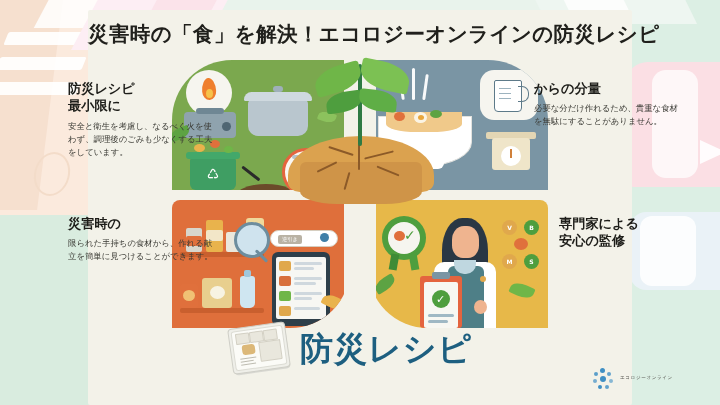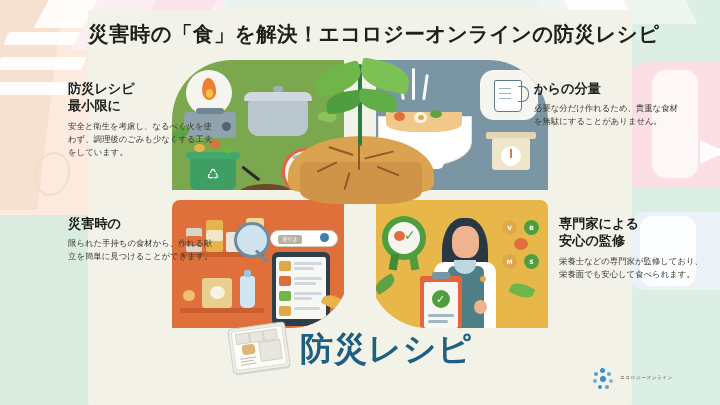--- a/index.html
+++ b/index.html
@@ -367,21 +367,20 @@
       <div>災害時の</div>
     </div>
     <p class="tb-p">限られた手持ちの食材から、作れる献立を簡単に見つけることができます。</p>
   </div>
 
   <div class="tb tb-br">
     <div class="tb-h">
       <div>専門家による</div>
       <div>安心の監修</div>
     </div>
-    <p class="tb-p">栄養士などの専門家が監修しており、栄養面でも安心して食べられます。</p>
   </div>
 
   <div class="brandwrap">
     <div class="book">
       <div class="book-b"></div>
       <div class="book-m"></div>
       <div class="book-pg">
         <div class="bk-cell" style="left:3px;top:2px;width:12px;height:9px;"></div>
         <div class="bk-cell" style="left:17px;top:2px;width:12px;height:9px;"></div>
         <div class="bk-cell" style="left:31px;top:2px;width:12px;height:9px;"></div>

